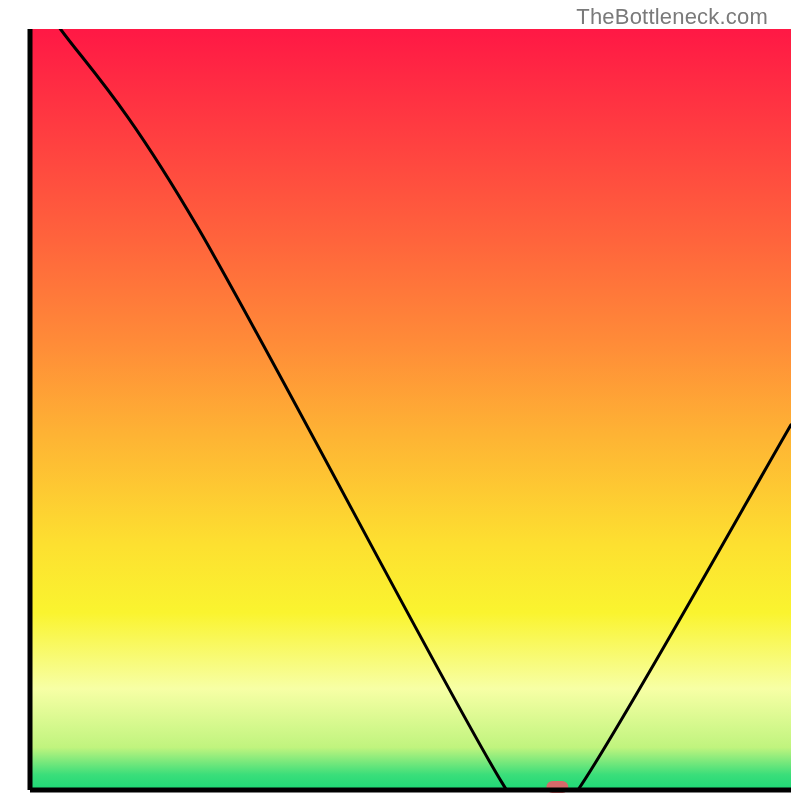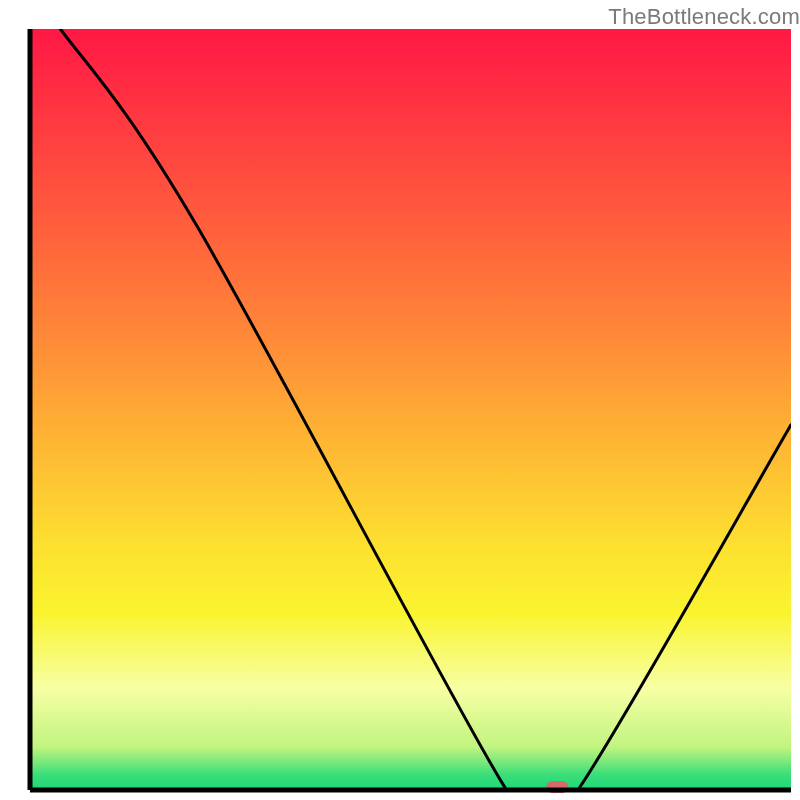--- a/index.html
+++ b/index.html
@@ -11,21 +11,21 @@
     font-family: Arial, Helvetica, sans-serif;
   }
   .container {
     position: relative;
     width: 800px;
     height: 800px;
   }
   .watermark {
     position: absolute;
     top: 4px;
-    right: 0;
+    right: 32px;
     color: #7a7a7a;
     font-size: 22px;
     font-weight: 500;
     letter-spacing: 0.2px;
     z-index: 10;
   }
   svg {
     position: absolute;
     top: 0;
     left: 0;

